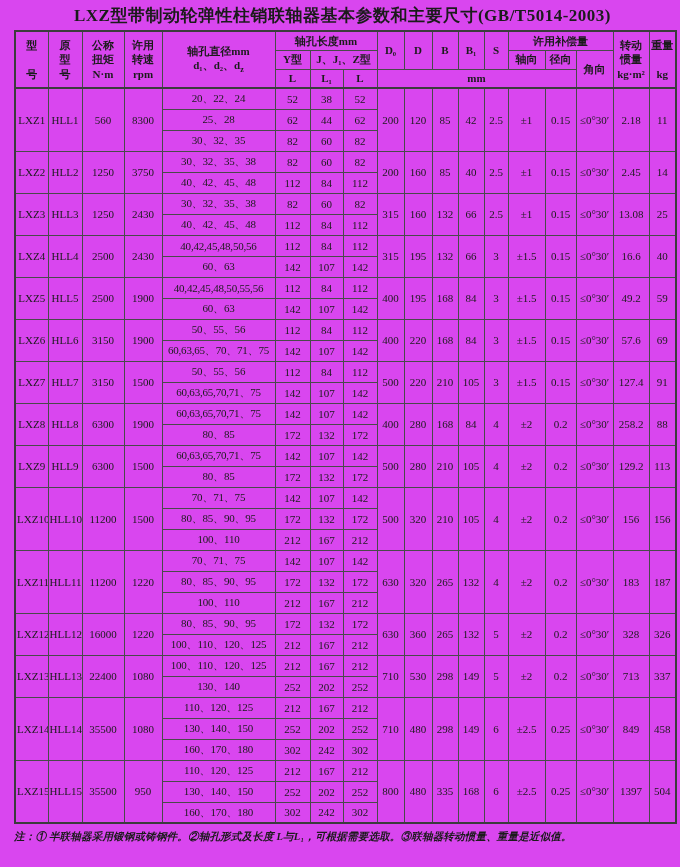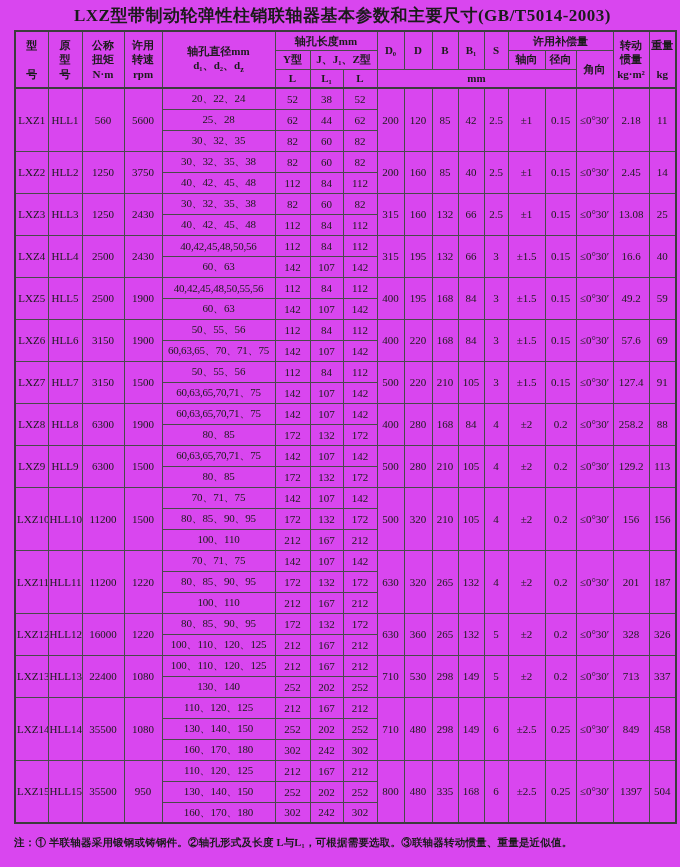--- a/index.html
+++ b/index.html
@@ -49,25 +49,26 @@
   td.dia {
     text-align: left;
     padding-left: 4px;
     font-size: 10.5px;
     letter-spacing: -0.2px;
     white-space: nowrap;
     margin-top: 11px;
   }
   sub { font-size: 8px; }
   .notes {
-    margin-top: 11px;
+    margin-top: 5px;
     font-size: 10.5px;
     font-weight: bold;
     line-height: 1.55;
     letter-spacing: 0.2px;
+    font-style: italic;
   }
   .notes .line2 { padding-left: 28px; }
 </style>
 </head>
 <body>
 
 <div class="page">
 
   <div class="title">LXZ型带制动轮弹性柱销联轴器基本参数和主要尺寸(GB/T5014-2003)</div>
 
@@ -133,21 +134,21 @@
         <th>L₁</th>
         <th>L</th>
         <th colspan="7">mm</th>
       </tr>
     </thead>
     <tbody>
         <tr class="group-start">
           <td rowspan="3">LXZ1</td>
           <td rowspan="3">HLL1</td>
           <td rowspan="3">560</td>
-          <td rowspan="3">5600</td>
+          <td rowspan="3">8300</td>
           <td class="dia">20、22、24</td>
           <td>52</td>
           <td>38</td>
           <td>52</td>
           <td rowspan="3">200</td>
           <td rowspan="3">120</td>
           <td rowspan="3">85</td>
           <td rowspan="3">42</td>
           <td rowspan="3">2.5</td>
           <td rowspan="3">±1</td>
@@ -418,21 +419,21 @@
           <td>107</td>
           <td>142</td>
           <td rowspan="3">630</td>
           <td rowspan="3">320</td>
           <td rowspan="3">265</td>
           <td rowspan="3">132</td>
           <td rowspan="3">4</td>
           <td rowspan="3">±2</td>
           <td rowspan="3">0.2</td>
           <td rowspan="3">≤0°30′</td>
-          <td rowspan="3">201</td>
+          <td rowspan="3">183</td>
           <td rowspan="3">187</td>
         </tr>
         <tr>
           <td class="dia">80、85、90、95</td>
           <td>172</td>
           <td>132</td>
           <td>172</td>
         </tr>
         <tr>
           <td class="dia">100、110</td>

